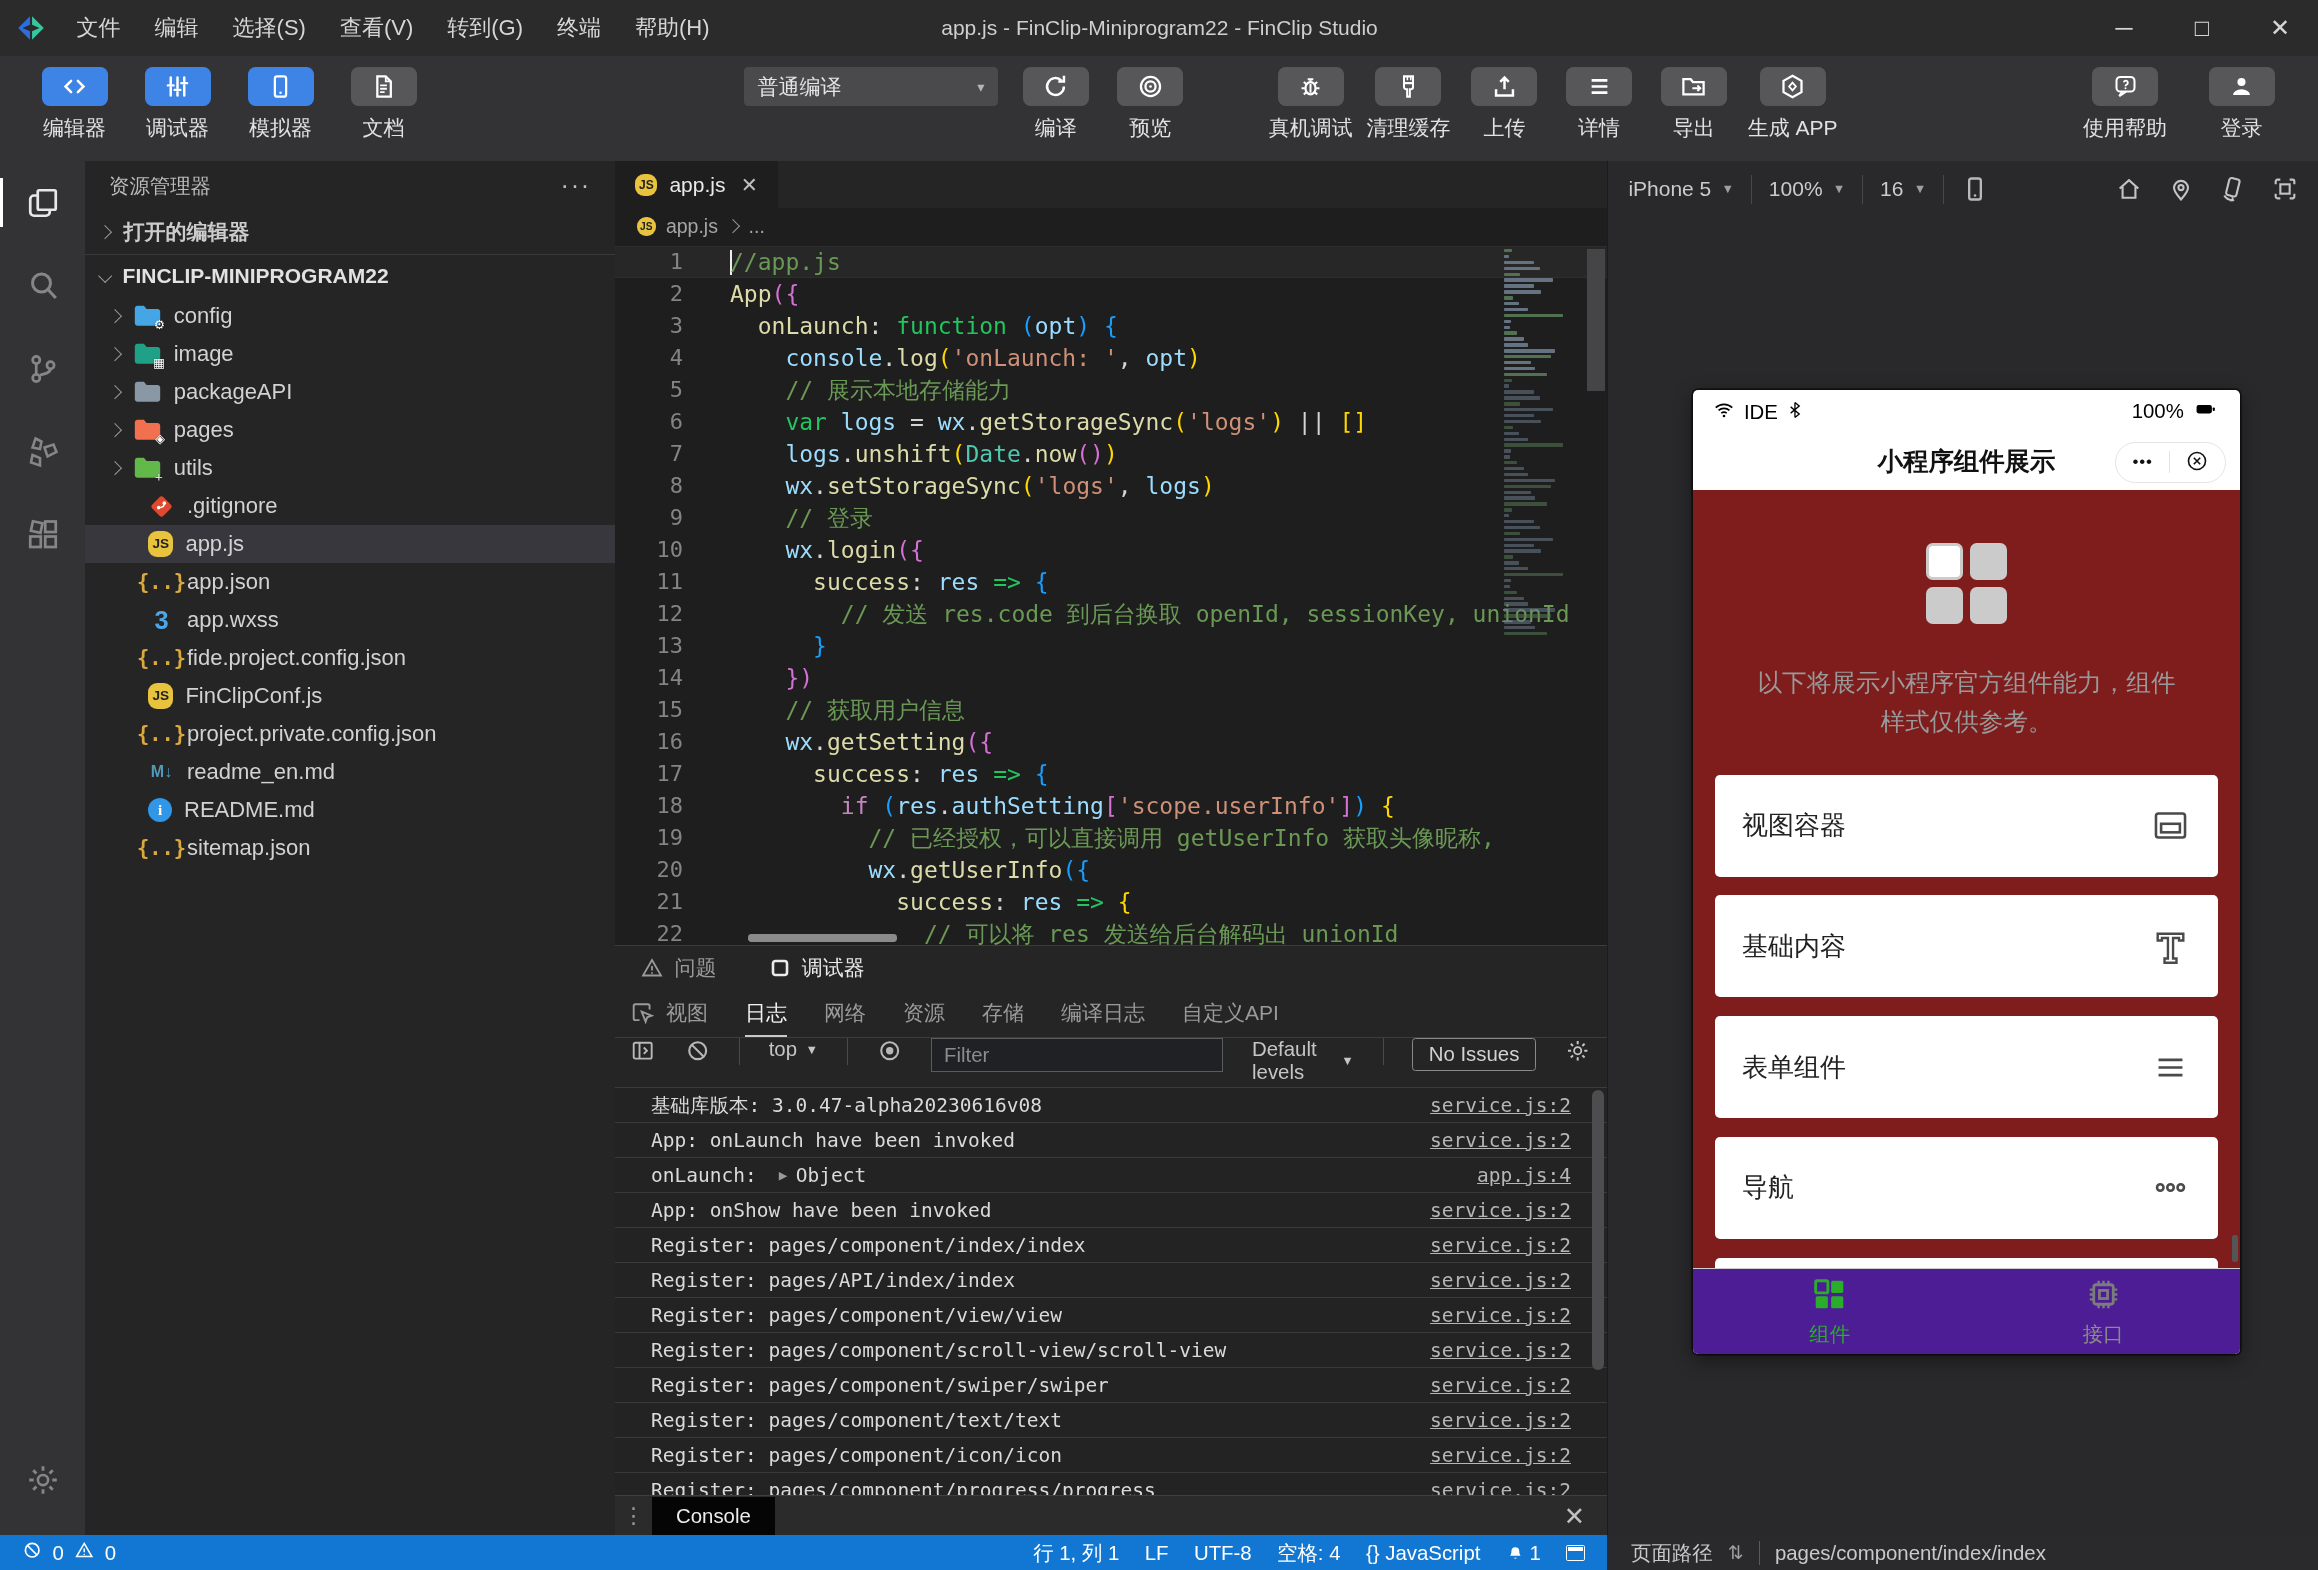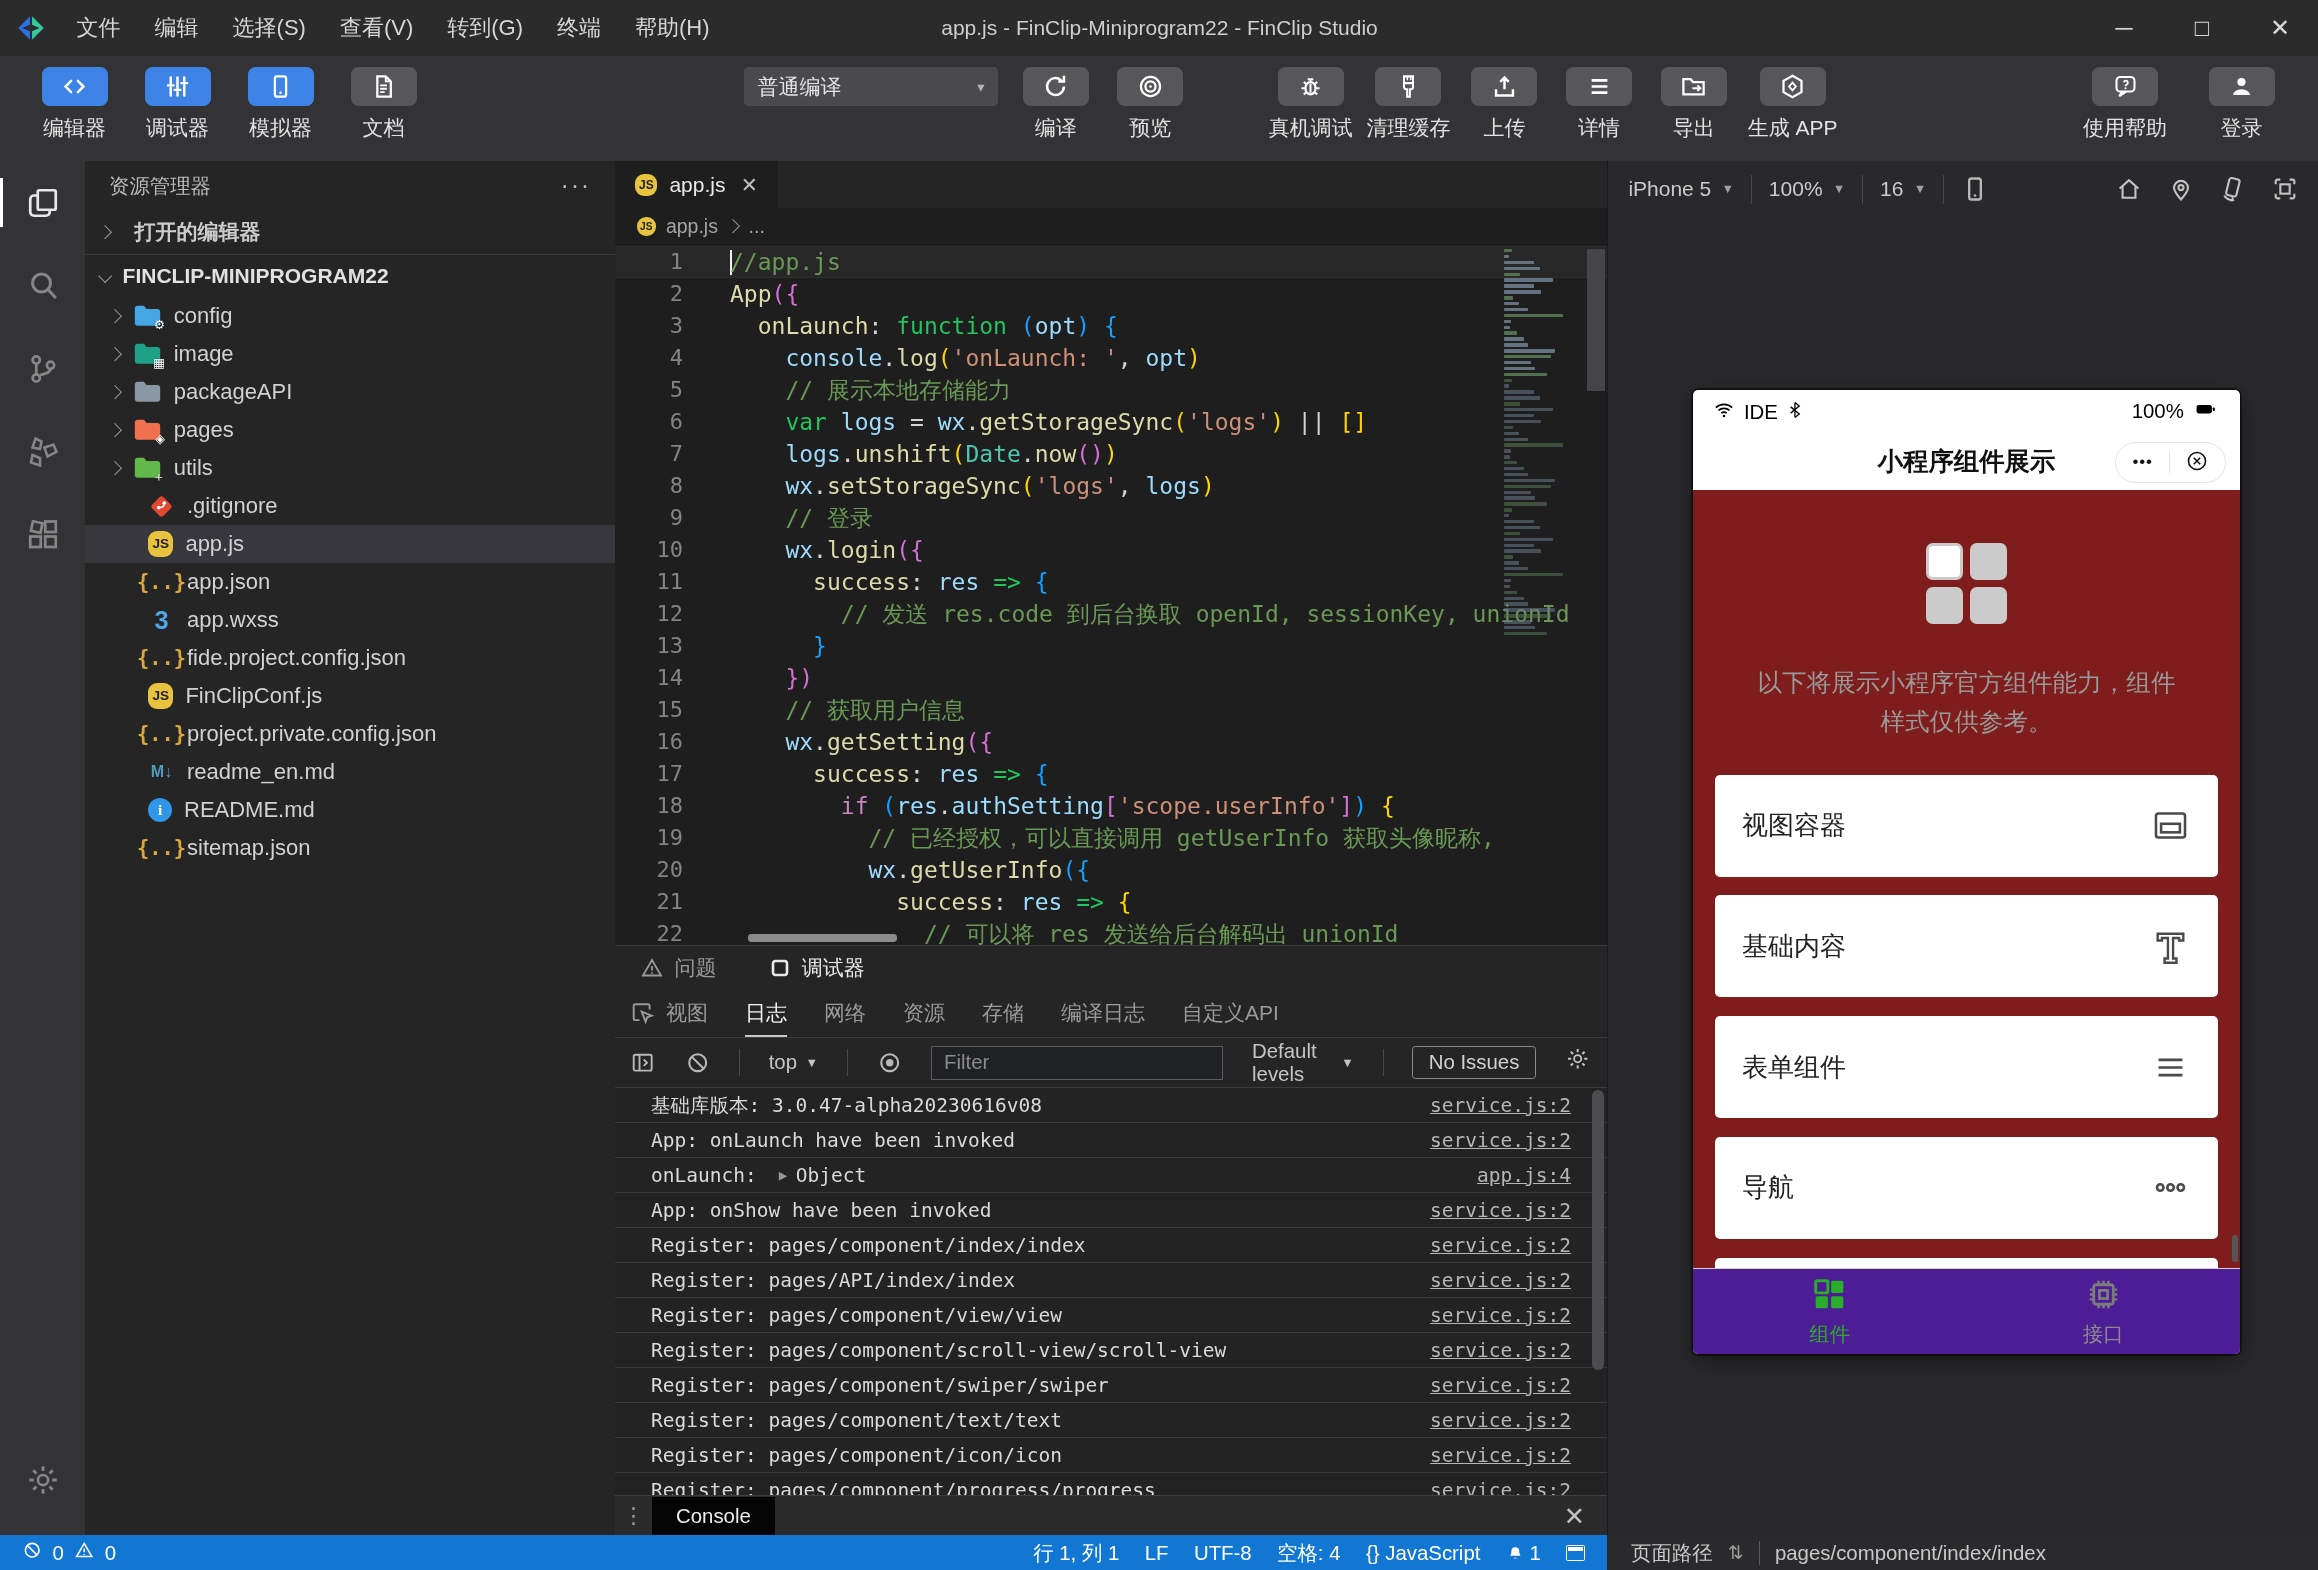--- a/index.html
+++ b/index.html
@@ -36,21 +36,21 @@
   .act{width:85px;height:83px;display:flex;align-items:center;justify-content:center;color:#868686;position:relative}
   .act svg{width:36px;height:36px}
   .act.active{color:#e8e8e8}
   .act.active:before{content:"";position:absolute;left:0;top:17px;bottom:17px;width:2.5px;background:#fff}
   .act.bottom{margin-top:auto;margin-bottom:13.6px}
 
   
   .sidebar{position:absolute;left:85px;top:161px;width:530px;bottom:36px;background:#252526}
   .sb-head{height:49px;display:flex;align-items:center;padding:0 24px;font-size:20.4px;color:#bcbcbc}
   .sb-more{margin-left:auto;font-size:25.4px;letter-spacing:1.7px;color:#bcbcbc;line-height:8.5px}
-  .sb-open{height:44px;display:flex;align-items:center;gap:24px;padding:0 15.3px;font-size:21px;font-weight:700;color:#cccccc;border-bottom:0.8px solid #3a3a3a}
+  .sb-open{height:44px;display:flex;align-items:center;gap:13px;padding:0 15.3px;font-size:21px;font-weight:700;color:#cccccc;border-bottom:0.8px solid #3a3a3a}
   .sb-root{height:42px;display:flex;align-items:center;gap:12px;padding:0 15.3px;font-size:21px;font-weight:700;color:#e2e2e2}
   .chv{display:inline-block;width:9.3px;height:9.3px;border-right:1.7px solid #9a9a9a;border-bottom:1.7px solid #9a9a9a}
   .chv.r{transform:rotate(-45deg)}
   .chv.d{transform:rotate(45deg)}
   .tree-row{height:38px;display:flex;align-items:center;font-size:22px;color:#d2d2d2;padding-left:25.4px;gap:12px;white-space:nowrap}
   .tree-row.file{padding-left:63px}
   .tree-row.sel{background:#37373d}
   .fold-wrap{position:relative;width:29px;height:25.4px}
   .fold-wrap svg{width:29px;height:25.4px}
   .badge{position:absolute;right:-3.4px;bottom:-3.4px;font-size:12.7px;line-height:12.7px;color:#fff;text-shadow:0 0 1.7px #0008}
@@ -87,21 +87,21 @@
   
   .debug{position:absolute;left:0;right:0;top:784px;height:550px;background:#252526;border-top:0.8px solid #3c3c3c}
   .dtabs1{height:44px;display:flex;align-items:center;gap:51px;padding:0 25.4px;font-size:21px;color:#9a9a9a}
   .dt1{display:flex;align-items:center;gap:10.2px}
   .dt1 svg{width:24px;height:24px}
   .dt1.active{color:#eaeaea}
   .dtabs2{height:47px;display:flex;align-items:stretch;gap:37px;padding:0 15.3px;font-size:21px;color:#9a9a9a;border-bottom:0.8px solid #3c3c3c}
   .dt2{display:flex;align-items:center;border-bottom:2.5px solid transparent}
   .dt2.active{color:#f2f2f2;border-bottom-color:#c9c9c9}
   .dt2 svg{width:25.4px;height:25.4px}
-  .dtoolbar{height:49px;display:flex;align-items:center;gap:29px;padding:0 15.3px;border-bottom:0.8px solid #3c3c3c;color:#b8b8b8;font-size:20.4px}
+  .dtoolbar{height:49px;display:flex;align-items:flex-start;gap:29px;padding:0 15.3px;border-bottom:0.8px solid #3c3c3c;color:#b8b8b8;font-size:20.4px}
   .dtoolbar svg{width:25.4px;height:25.4px}
   .vsep{width:0.8px;height:27px;background:#4a4a4a}
   .drop{display:flex;align-items:center;gap:8.5px;color:#c5c5c5}
   .drop .caret{font-size:12.7px}
   .filter-input{width:356px;height:32px;background:#202124;border:0.8px solid #5c5c5c;color:#cfcfcf;font-size:20.4px;padding:0 12px;outline:none;font-family:"Liberation Sans",sans-serif}
   .filter-input::placeholder{color:#8b8b8b}
   .chip{border:0.8px solid #8a8a8a;border-radius:3.4px;padding:4.2px 15.3px;font-size:20.4px;color:#d2d2d2;white-space:nowrap}
   .dgear{margin-left:auto;color:#c5c5c5;font-size:27px}
   .logs{position:absolute;left:0;right:0;top:142px;bottom:0;overflow:hidden;background:#232324}
   .logrow{height:34px;display:flex;align-items:center;border-bottom:0.8px solid #3a3a3b;

